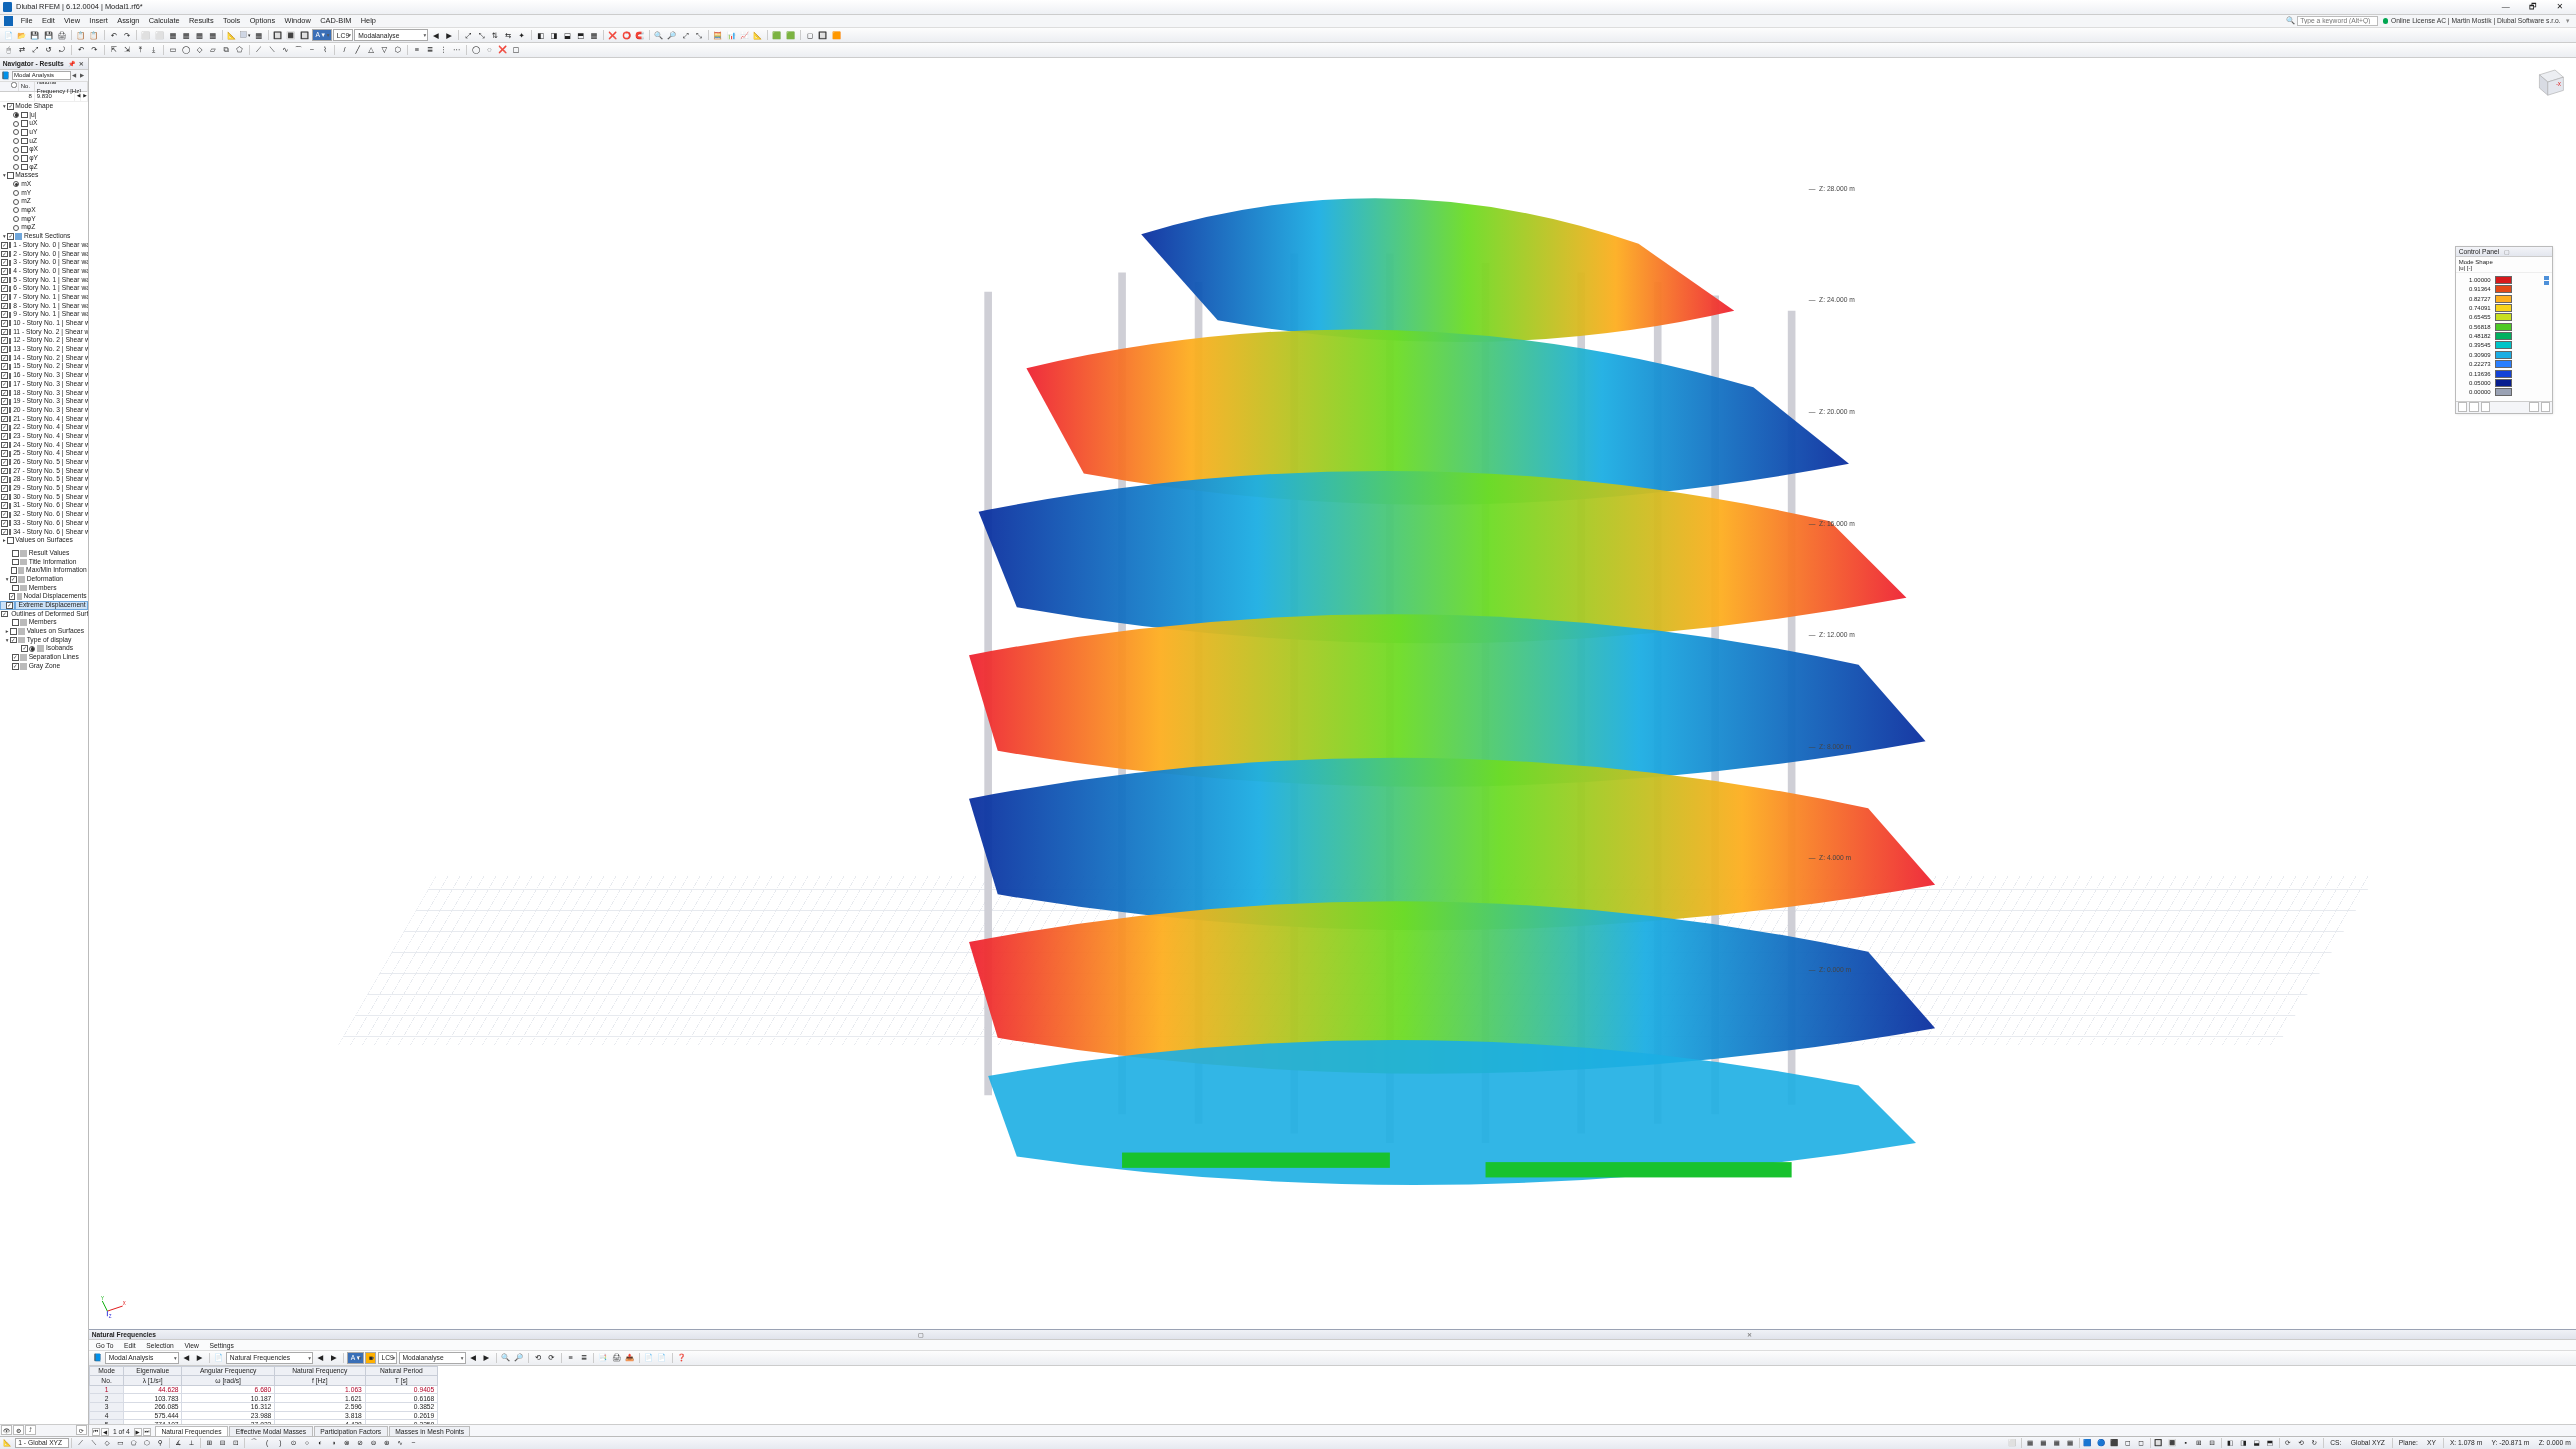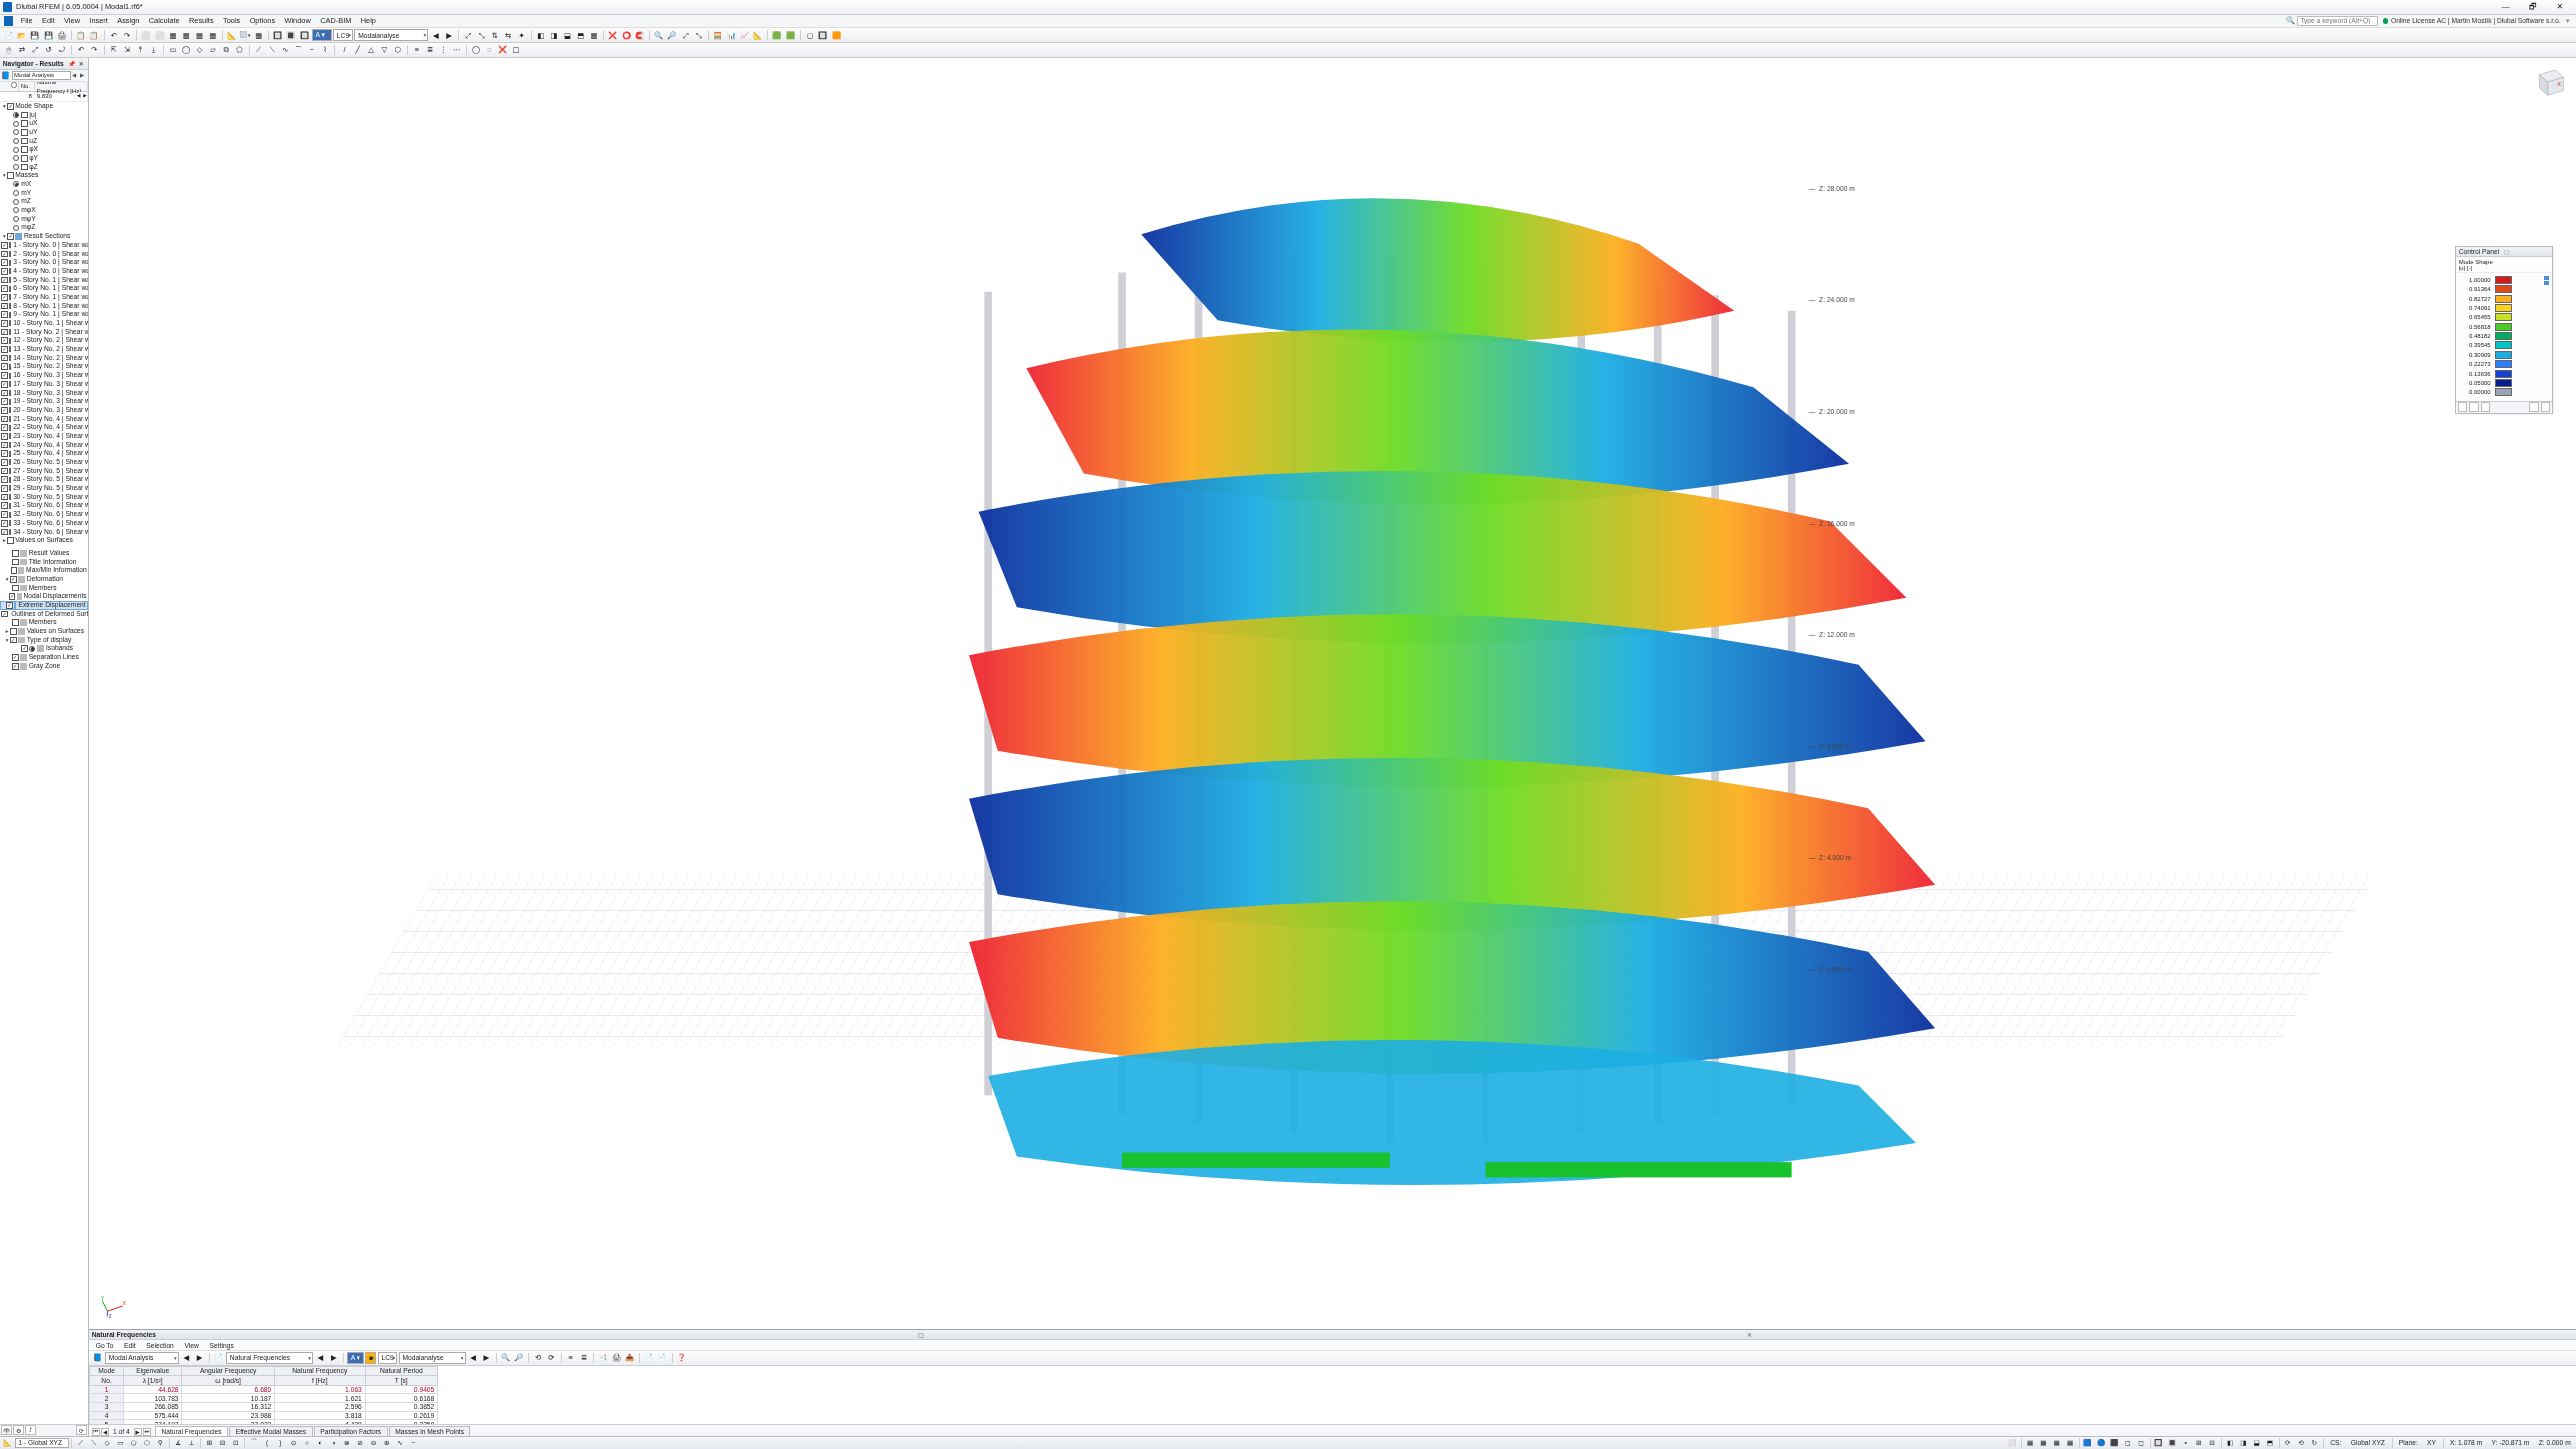--- a/index.html
+++ b/index.html
@@ -114,21 +114,21 @@
 .statusbar .scombo{height:10px;border:0.7px solid #aaa;background:#fff;padding:0 2.7px;display:flex;align-items:center;min-width:54px;}
 .statusbar .sep{width:0.7px;height:9.4px;background:#ccc;margin:0 1.3px;}
 .statusbar .flex{flex:1;}
 .statusbar .coord{padding:0 4px;}
 </style>
 </head>
 <body>
 
 <div class="titlebar">
   <div class="app-icon"></div>
-  <div class="title">Dlubal RFEM | 6.05.0004 | Modal1.rf6*</div>
+  <div class="title">Dlubal RFEM | 6.12.0004 | Modal1.rf6*</div>
   <div class="spacer"></div>
   <div class="winbtn">—</div>
   <div class="winbtn">🗗</div>
   <div class="winbtn close">✕</div>
 </div>
 
 <div class="menubar">
   <div class="menu-left">
     <span class="menu-icon" style="background:#1066b8;"></span>
     <span id="menu-items"><span class="menu-item">File</span><span class="menu-item">Edit</span><span class="menu-item">View</span><span class="menu-item">Insert</span><span class="menu-item">Assign</span><span class="menu-item">Calculate</span><span class="menu-item">Results</span><span class="menu-item">Tools</span><span class="menu-item">Options</span><span class="menu-item">Window</span><span class="menu-item">CAD-BIM</span><span class="menu-item">Help</span></span>

